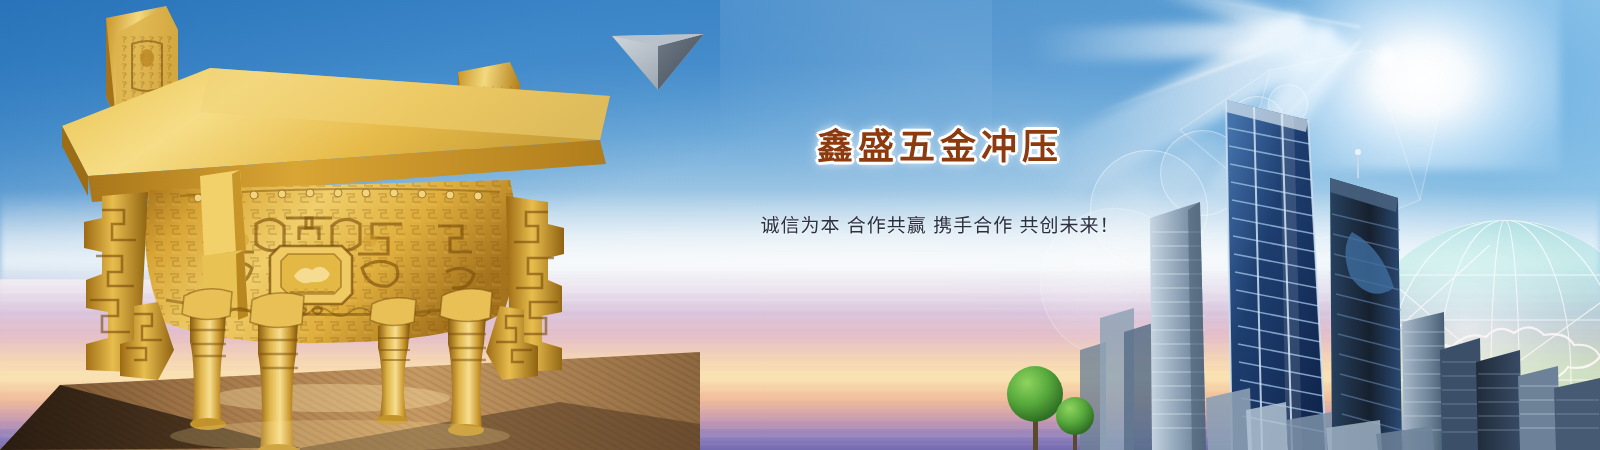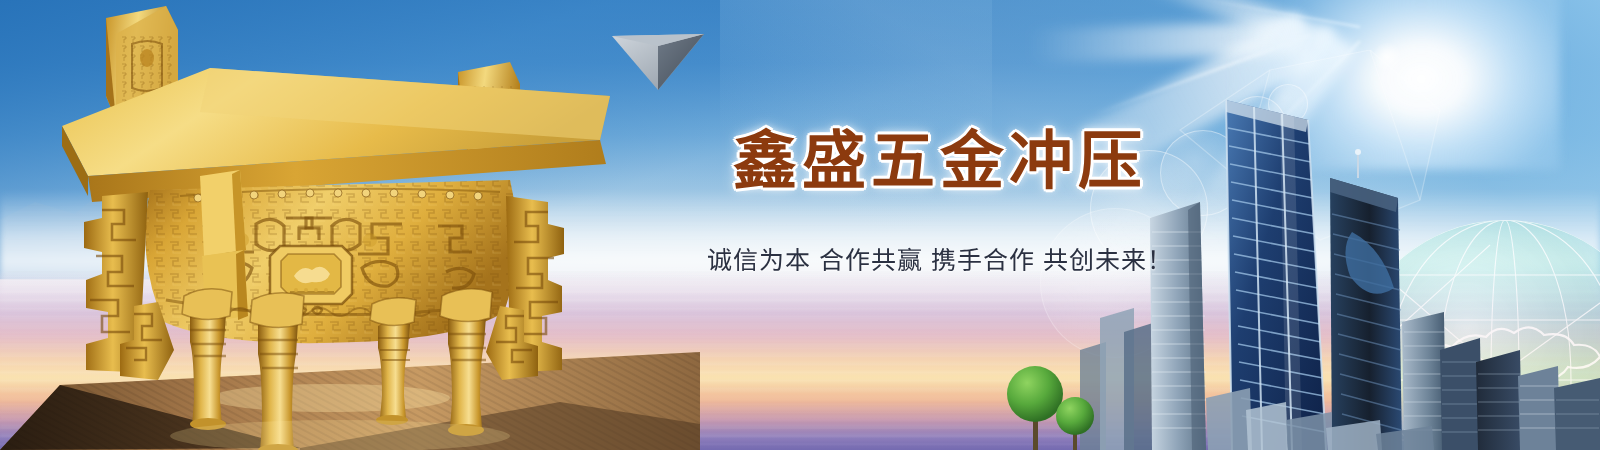--- a/index.html
+++ b/index.html
@@ -158,38 +158,38 @@
 
   
   .tri{position:absolute;left:610px;top:28px;width:96px;height:64px;}
 
   
   .text-block{
     position:absolute;left:620px;top:128px;width:640px;
     text-align:center;
   }
   .headline{
-    font-size:64px;
+    font-size:36px;
     line-height:1.06;
     font-weight:bold;
     letter-spacing:5px;
     color:#8c3a0e;
     margin:0;
     text-shadow:
       -2px -2px 0 #ffffff,  2px -2px 0 #ffffff,
       -2px  2px 0 #ffffff,  2px  2px 0 #ffffff,
       -3px  0   0 #ffffff,  3px  0   0 #ffffff,
        0   -3px 0 #ffffff,  0    3px 0 #ffffff,
        0 0 9px rgba(255,255,255,.95),
        0 0 16px rgba(255,255,255,.75);
     white-space:nowrap;
   }
   .subline{
     margin:44px 0 0 0;
-    font-size:25px;
+    font-size:19px;
     letter-spacing:1px;
     color:#2b3142;
     font-weight:normal;
     white-space:nowrap;
     text-shadow:0 1px 2px rgba(255,255,255,.85);
   }
 
   
   .platform{position:absolute;left:0;bottom:0;width:700px;height:110px;}
 </style>

